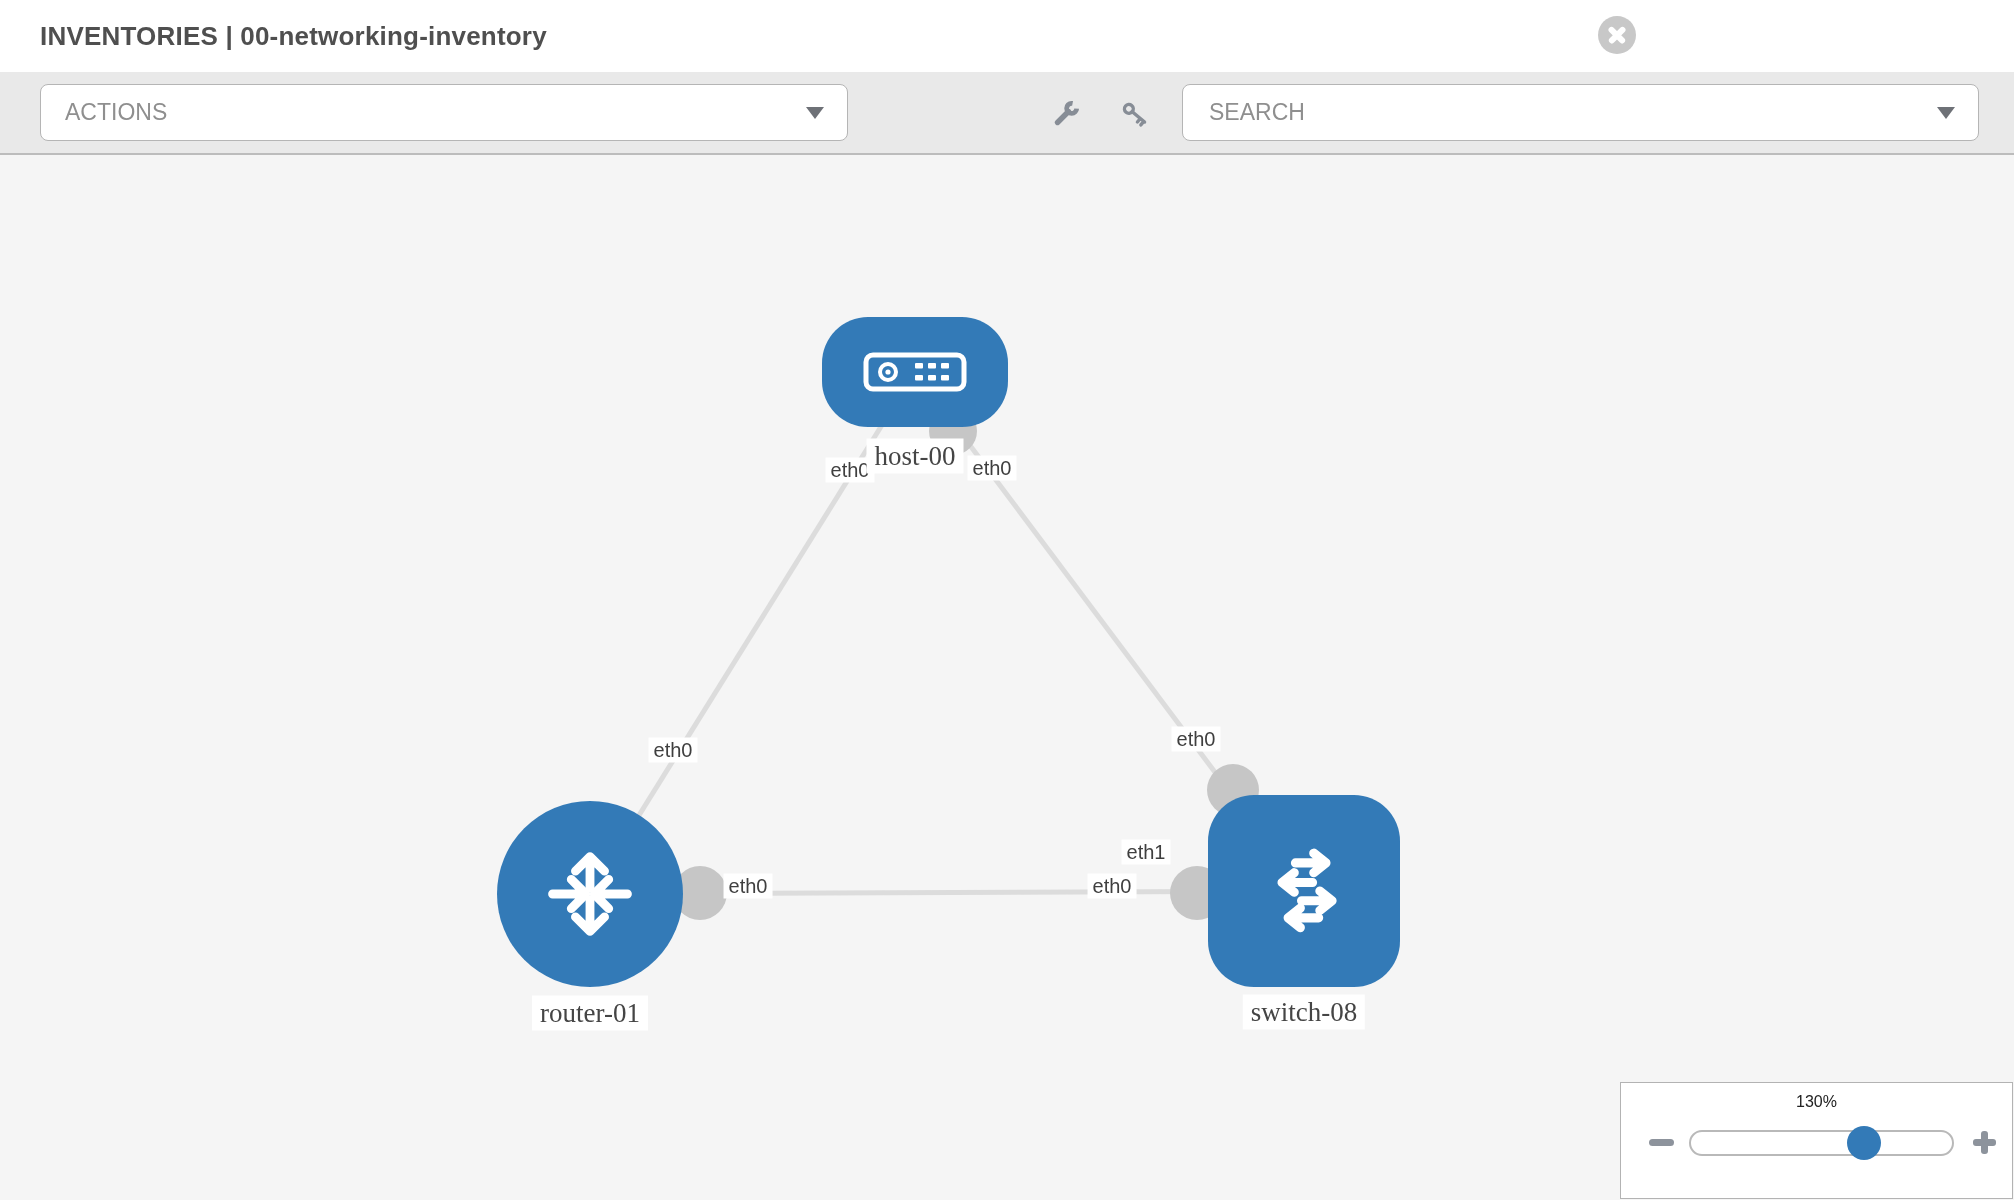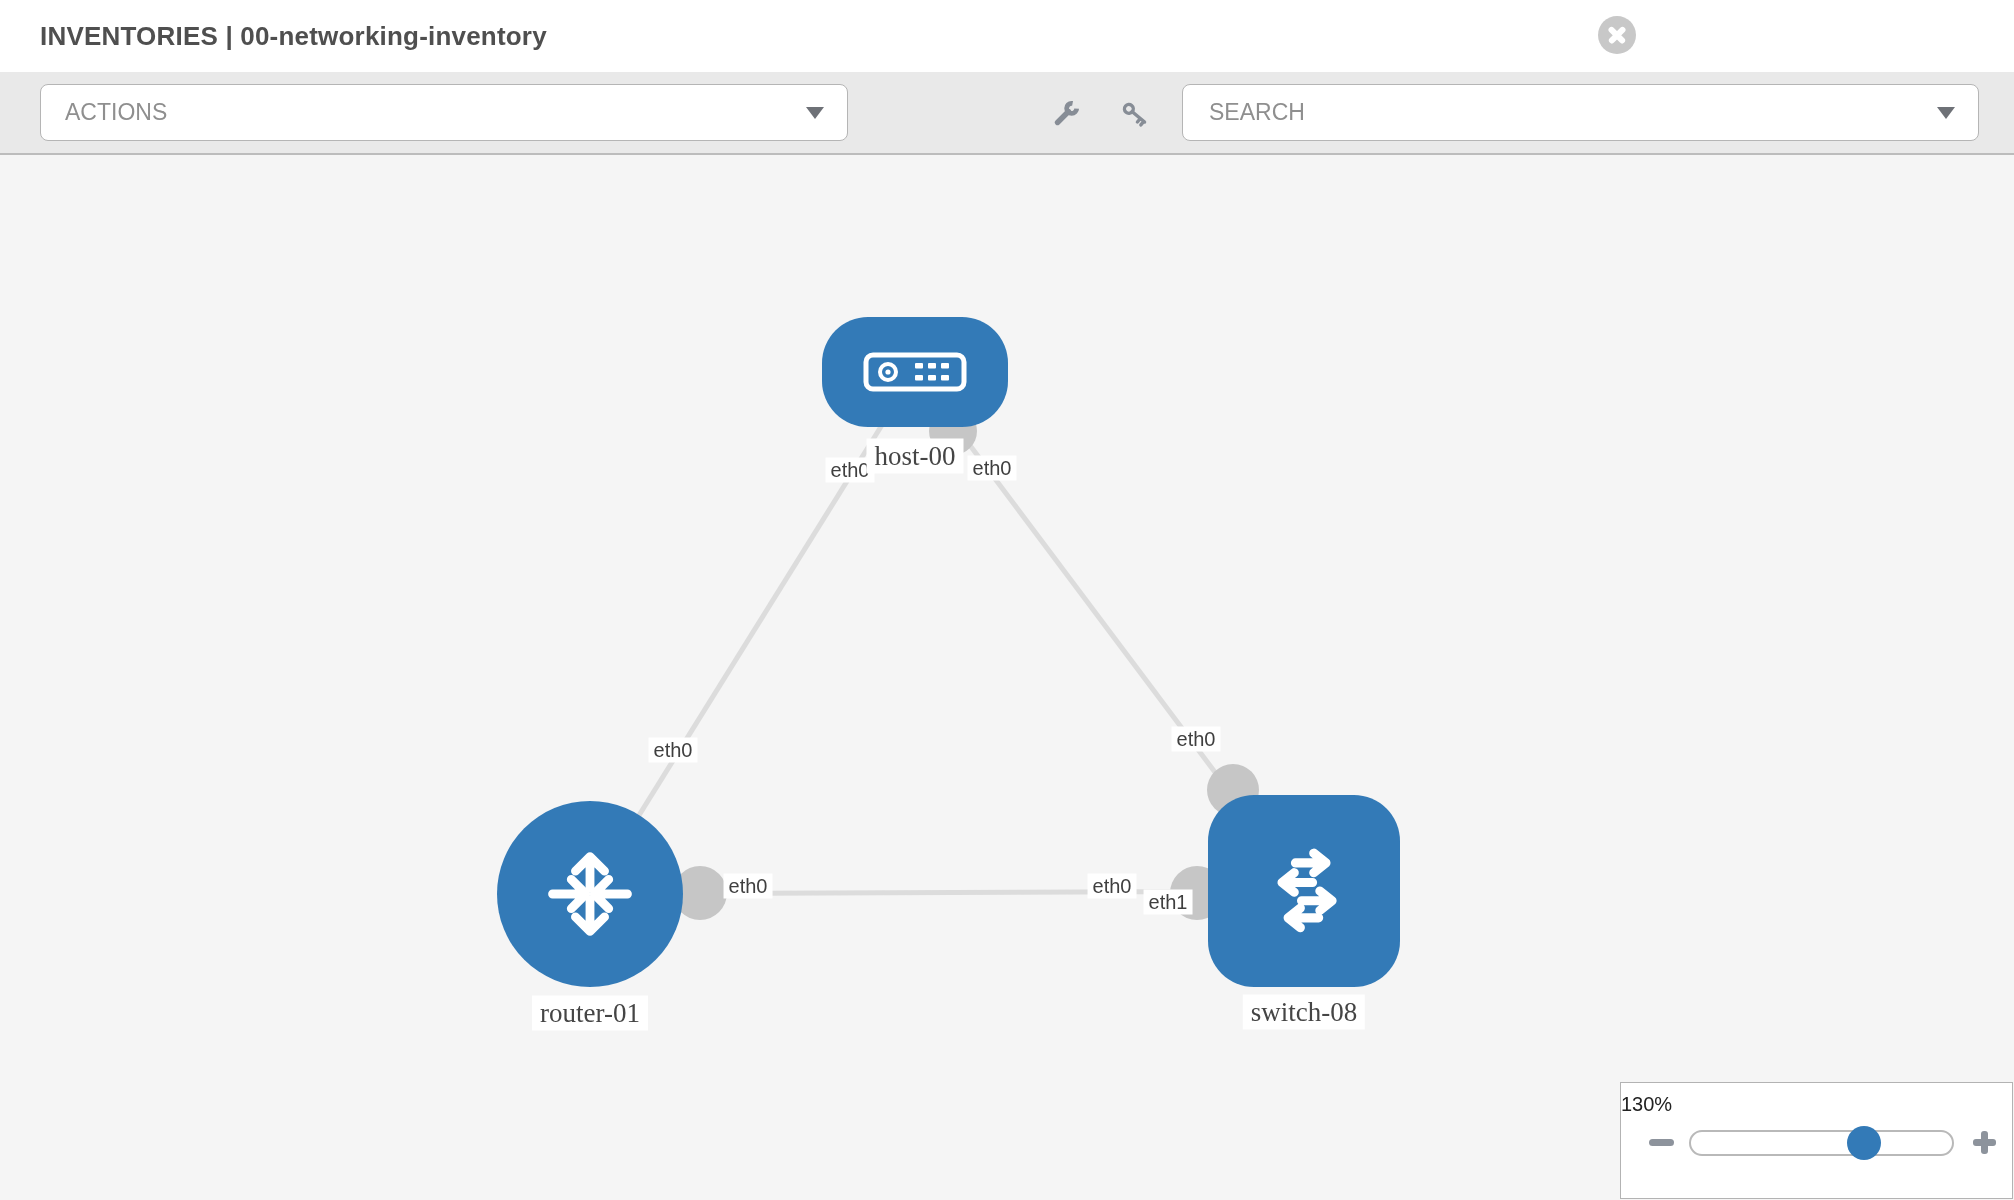--- a/index.html
+++ b/index.html
@@ -41,26 +41,26 @@
   .node-label{position:absolute;transform:translate(-50%,-50%);background:#fff;color:#454545;
     font-size:27px;padding:2px 8px;white-space:nowrap;z-index:6;font-family:Liberation Serif, serif;}
   .iface-label{position:absolute;transform:translate(-50%,-50%);background:#fff;color:#3f3f3f;
     font-size:20px;padding:1px 5px;white-space:nowrap;z-index:5;}
   .lab-host-router-a{left:850px;top:315px;}
   .lab-host-router-b{left:673px;top:595px;}
   .lab-host-switch-a{left:992px;top:313px;}
   .lab-host-switch-b{left:1196px;top:584px;}
   .lab-router-switch-a{left:748px;top:731px;}
   .lab-router-switch-back{left:1112px;top:731px;z-index:4;}
-  .lab-router-switch-b{left:1146px;top:747px;z-index:5;margin-left:22px;}
+  .lab-router-switch-b{left:1146px;top:697px;z-index:5;}
   .nl-host{left:915px;top:301px;} .nl-router{left:590px;top:858px;} .nl-switch{left:1304px;top:857px;}
   
   .zoom-panel{position:absolute;left:1620px;top:927px;width:393px;height:117px;background:#fff;
     border:1px solid #b3b3b3;box-sizing:border-box;z-index:10;}
-  .zoom-level{position:absolute;left:0;top:10px;width:100%;font-size:20px;color:#222;}
+  .zoom-level{position:absolute;left:0;top:10px;width:100%;text-align:center;font-size:16px;color:#222;}
   .zoom-track{position:absolute;left:68px;top:47px;width:265px;height:26px;background:#fff;
     border:2px solid #b9b9b9;border-radius:14px;box-sizing:border-box;cursor:pointer;}
   .zoom-handle{position:absolute;left:226px;top:43px;width:34px;height:34px;border-radius:50%;
     background:#337ab7;cursor:pointer;z-index:2;}
   .minus-icon{position:absolute;left:28px;top:56px;width:25px;height:7px;border-radius:4px;
     background:#8d939c;cursor:pointer;}
   .plus-icon{position:absolute;left:352px;top:48px;width:23px;height:23px;cursor:pointer;}
   .plus-icon .ph{position:absolute;left:0;top:8px;width:23px;height:7px;border-radius:3px;background:#8d939c;}
   .plus-icon .pv{position:absolute;left:8px;top:0;width:7px;height:23px;border-radius:3px;background:#8d939c;}
 </style>

